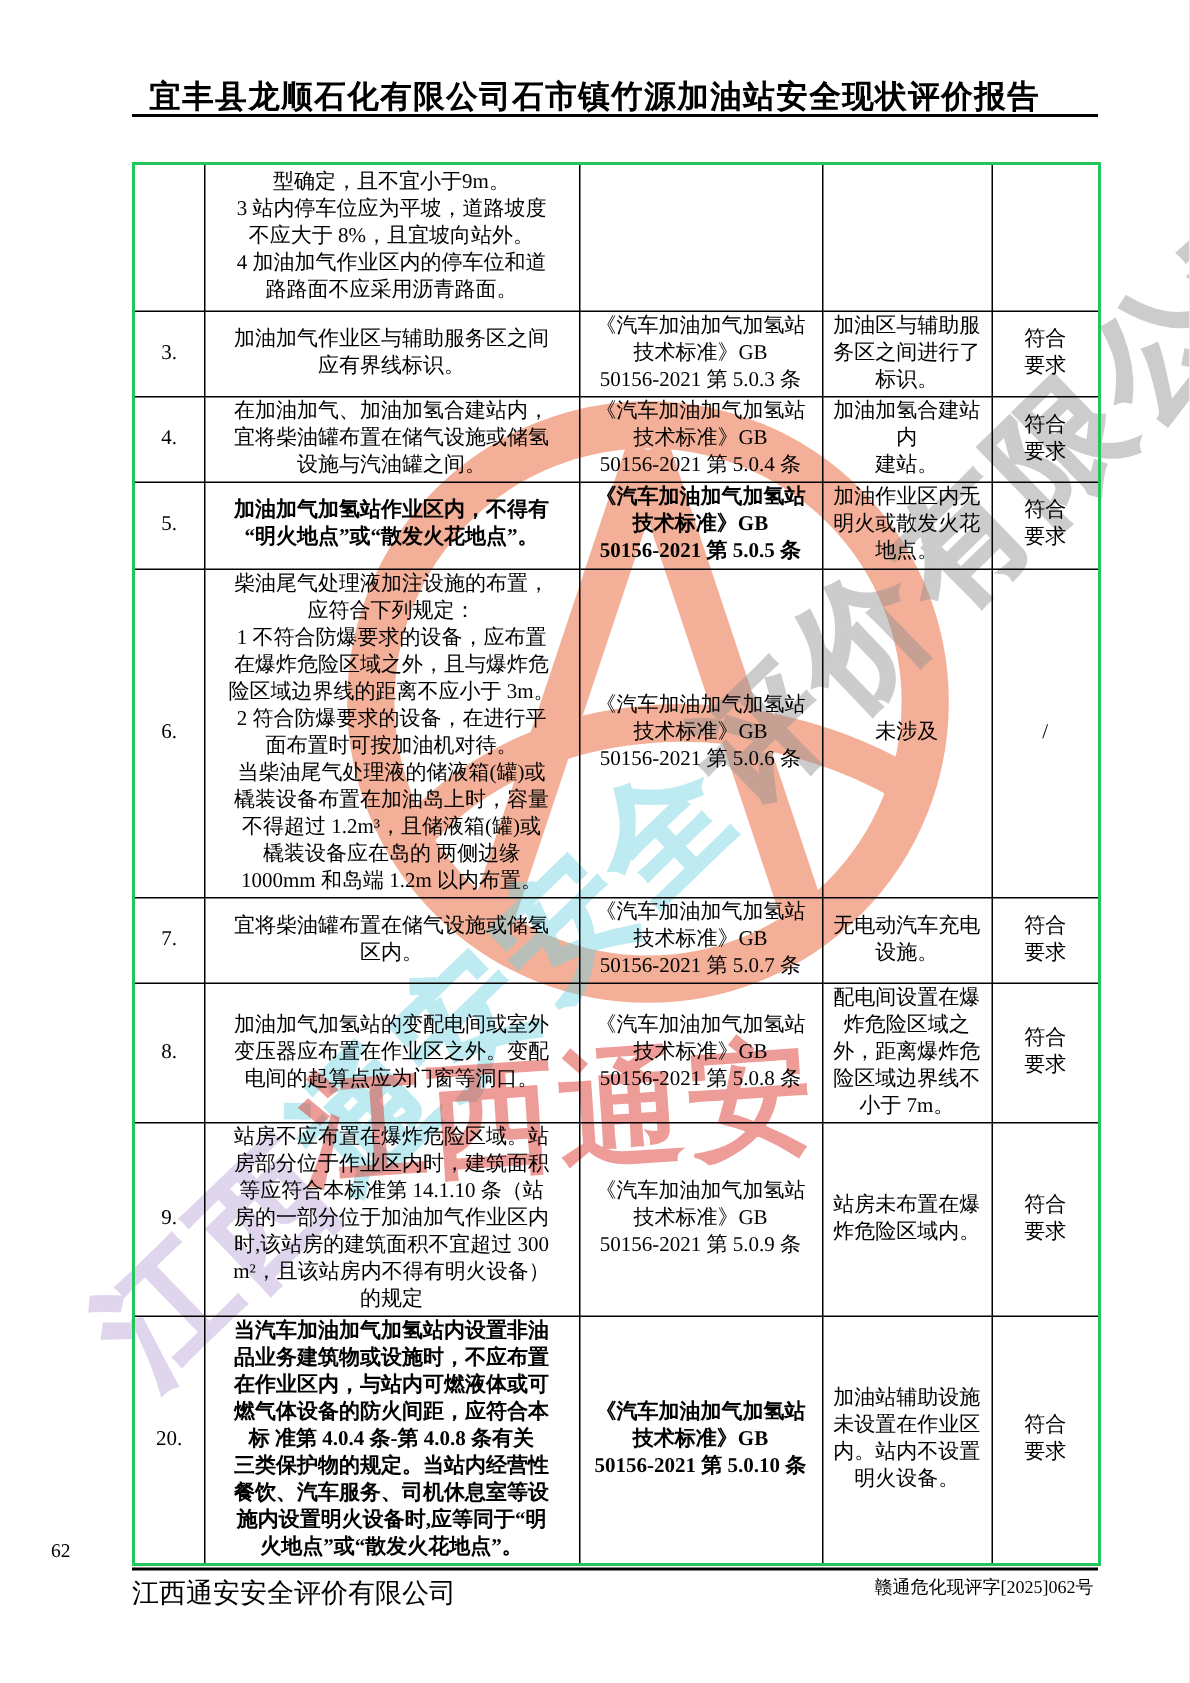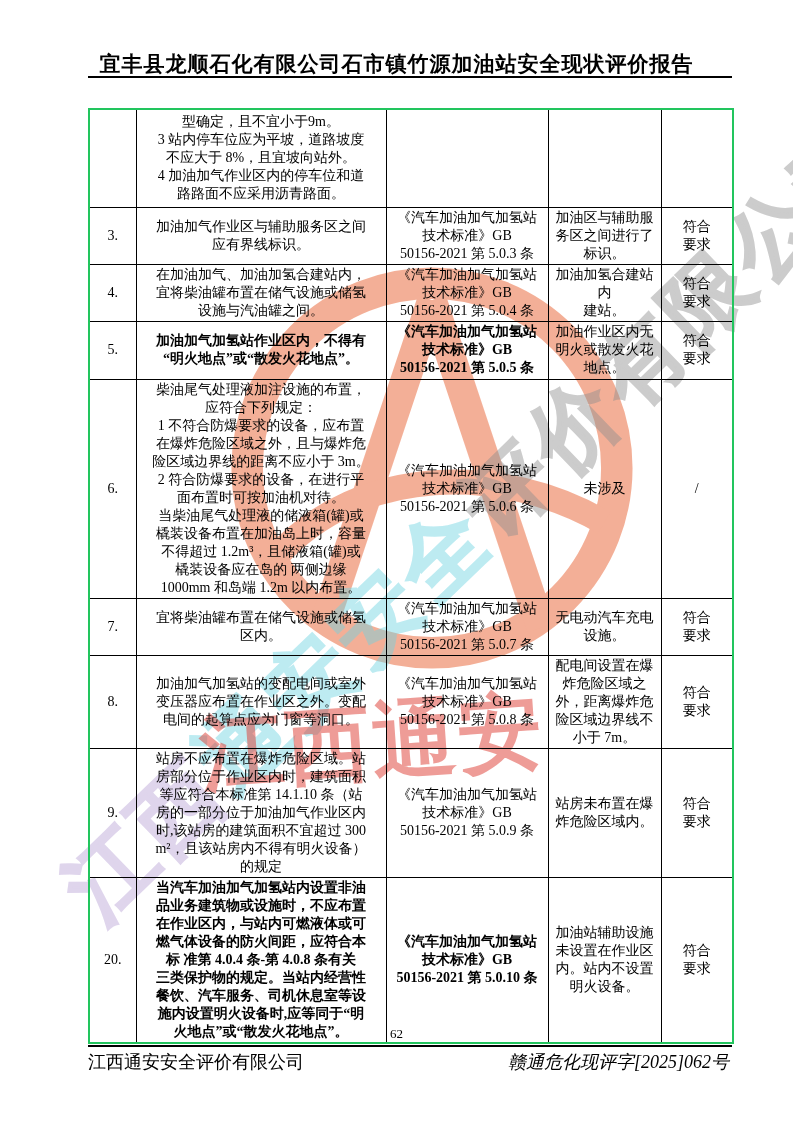--- a/index.html
+++ b/index.html
@@ -43,25 +43,25 @@
     font-size:14px; line-height:18px; white-space:pre-line;
     padding:1px 4px; overflow:hidden;
   }
   td.cell-no { font-size:13px; }
   tr.r0{height:98px} tr.r1{height:55px} tr.r2{height:53px} tr.r3{height:58px}
   tr.r4{height:219px} tr.r5{height:52px} tr.r6{height:93px} tr.r7{height:125px}
   tr.r8{height:163px}
   tr.bold-row td.cell-content, tr.bold-row td.cell-basis { font-weight:bold; }
   .page-number {
     position:absolute; top:1026px; left:0; width:100%;
-    text-align:center; font-size:13px;
+    text-align:left; font-size:13px;padding-left:34px;
   }
   .footer-rule { position:absolute; top:1045px; left:88px; width:644px; height:2px; background:#000; }
   .footer-left  { position:absolute; top:1050px; left:88px;  font-size:18px; }
-  .footer-right { position:absolute; top:1050px; right:64px; font-size:18px;font-style:italic; }
+  .footer-right { position:absolute; top:1050px; right:64px; font-size:12px; }
 </style>
 </head>
 <body>
 
 <div class="page">
 
   <div class="wm-layer">
     <svg class="wm-logo" viewBox="0 0 200 200" fill="none">
       <circle cx="100" cy="100" r="88" stroke="#f2a285" stroke-width="15"></circle>
       <path d="M100 20 L152 176" stroke="#f2a285" stroke-width="14"></path>

